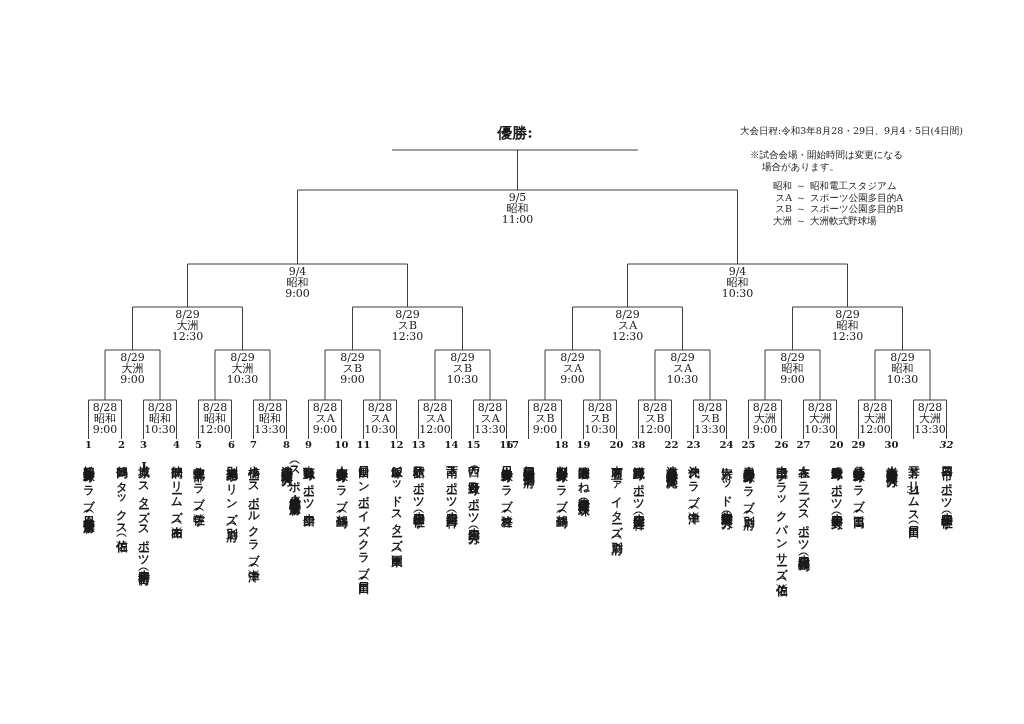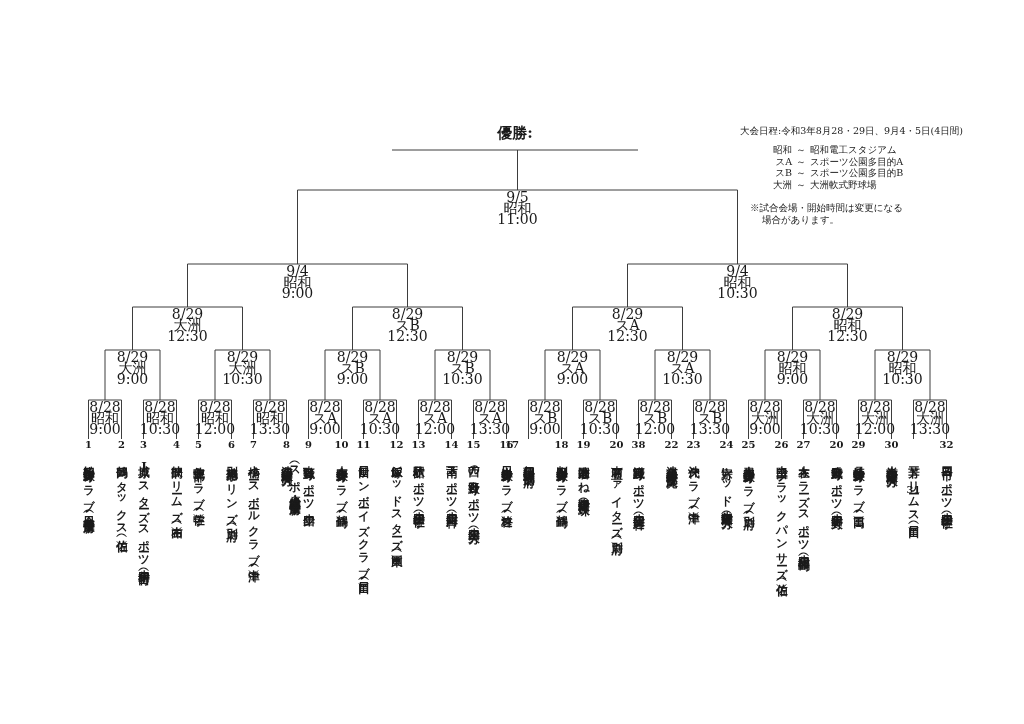--- a/index.html
+++ b/index.html
@@ -22,21 +22,21 @@
   #schedule{white-space:nowrap;}
   #venue-list{margin-top:7px;margin-left:26px;}
   .venue-row{white-space:nowrap;line-height:11.5px;}
   .venue-abbr{display:inline-block;width:26px;text-align:right;}
   .venue-tilde{display:inline-block;width:18px;text-align:center;}
   #note{margin-top:12px;margin-left:10px;line-height:12px;}
   #note-line2{margin-left:12px;}
   #bracket-svg{position:absolute;left:0;top:0;}
   .mlabel{
     position:absolute;width:54px;text-align:center;
-    font-size:14px;line-height:11px;white-space:nowrap;
+    font-size:11px;line-height:11px;white-space:nowrap;
   }
   .team-number{
     position:absolute;width:24px;text-align:center;
     font-size:10px;font-weight:bold;
   }
   .team-name{
     position:absolute;
     writing-mode:vertical-rl;text-orientation:upright;
     font-size:11.5px;font-weight:bold;line-height:14px;
     letter-spacing:1px;max-height:258px;white-space:normal;
@@ -44,30 +44,30 @@
   .team-name span{display:block;}
 </style>
 </head>
 <body>
 
 <div id="sheet">
   <div id="champion-label">優勝:</div>
 
   <div id="info">
     <div id="schedule">大会日程:令和3年8月28・29日、9月4・5日(4日間)</div>
+    <div id="note">
+      <div id="note-line1">※試合会場・開始時間は変更になる</div>
+      <div id="note-line2">場合があります。</div>
+    </div>
     <div id="venue-list">
         <div class="venue-row"><span class="venue-abbr">昭和</span><span class="venue-tilde">～</span><span>昭和電工スタジアム</span></div>
         <div class="venue-row"><span class="venue-abbr">スA</span><span class="venue-tilde">～</span><span>スポーツ公園多目的A</span></div>
         <div class="venue-row"><span class="venue-abbr">スB</span><span class="venue-tilde">～</span><span>スポーツ公園多目的B</span></div>
         <div class="venue-row"><span class="venue-abbr">大洲</span><span class="venue-tilde">～</span><span>大洲軟式野球場</span></div>
       </div>
-    <div id="note">
-      <div id="note-line1">※試合会場・開始時間は変更になる</div>
-      <div id="note-line2">場合があります。</div>
-    </div>
   </div>
 <svg id="bracket-svg" width="1024" height="724">
       <line x1="392" y1="150" x2="638" y2="150" stroke="#3d3d3d" stroke-width="1"></line>
       <line x1="517.5" y1="150" x2="517.5" y2="190" stroke="#3d3d3d" stroke-width="1"></line>
       <line x1="297.5" y1="190" x2="737.5" y2="190" stroke="#3d3d3d" stroke-width="1"></line>
       <line x1="297.5" y1="190" x2="297.5" y2="264" stroke="#3d3d3d" stroke-width="1"></line>
       <line x1="187.5" y1="264" x2="407.5" y2="264" stroke="#3d3d3d" stroke-width="1"></line>
       <line x1="737.5" y1="190" x2="737.5" y2="264" stroke="#3d3d3d" stroke-width="1"></line>
       <line x1="627.5" y1="264" x2="847.5" y2="264" stroke="#3d3d3d" stroke-width="1"></line>
       <line x1="187.5" y1="264" x2="187.5" y2="307" stroke="#3d3d3d" stroke-width="1"></line>
@@ -432,17 +432,17 @@
       <span>呉崎少年野球クラブ（高田）</span>
     </div>
     <div class="team-number" style="left: 879.5px; top: 439px;">30</div>
     <div class="team-name" style="right: 125px; top: 457px;">
       <span>光吉台少年野球団（大分）</span>
     </div>
     <div class="team-number" style="left: 901.5px; top: 439px; margin-top: 45px;">31</div>
     <div class="team-name" style="right: 103px; top: 457px;">
       <span>三芳ドリームス（日田）</span>
     </div>
-    <div class="team-number" style="left: 934.5px; top: 439px;">32</div>
+    <div class="team-number" style="left: 934.5px; top: 439px; font-style: italic;">32</div>
     <div class="team-name" style="right: 70px; top: 457px;">
       <span>四日市スポーツ少年団（宇佐）</span>
     </div>
   </div>
 
 </body></html>

